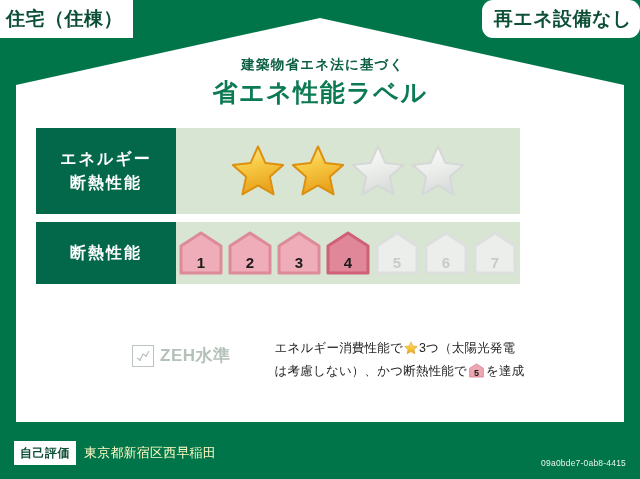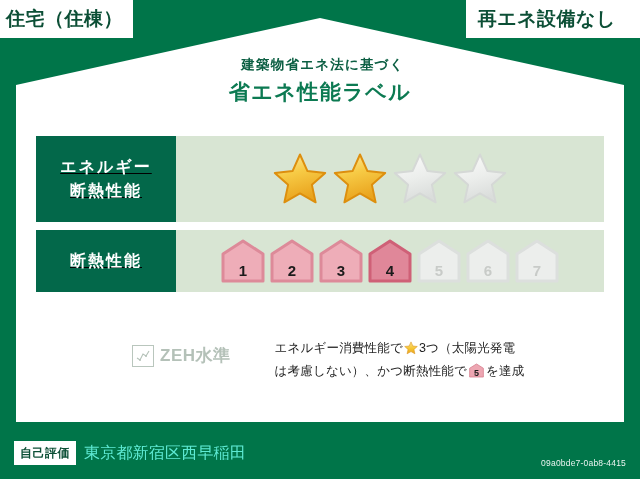--- a/index.html
+++ b/index.html
@@ -38,55 +38,54 @@
     font-weight: bold;
     letter-spacing: 0.5px;
     display: flex;
     align-items: center;
     justify-content: center;
     height: 38px;
     box-sizing: border-box;
     white-space: nowrap;
   }
   .corner-tag.left  { left: 0;  padding: 0 10px 0 6px; }
-  .corner-tag.right { right: 0; padding: 0 24px 0 12px; }
+  .corner-tag.right { right: 0; padding: 0 8px 0 12px; border-radius: 11px; }
 
   
   .title-block {
     position: absolute;
     left: 0;
     top: 56px;
     width: 640px;
     text-align: center;
     pointer-events: none;
   }
   .title-sub {
     color: #0c5f43;
     font-size: 13.5px;
     font-weight: bold;
     letter-spacing: 1.2px;
     line-height: 18px;
     padding-left: 6px;
   }
   .title-main {
     color: #0c7a52;
-    font-size: 21px;
+    font-size: 25px;
     font-weight: bold;
     letter-spacing: 1.5px;
     line-height: 32px;
     margin-top: 2px;
   }
 
   
   .rows {
     position: absolute;
     left: 36px;
-    top: 136px;
-    width: 568px;
-    text-decoration: underline;
+    top: 128px;
+    width: 484px;
   }
   .perf-row {
     display: flex;
     align-items: stretch;
     margin-bottom: 8px;
   }
   .perf-label {
     width: 140px;
     flex: 0 0 140px;
     background: #03684a;
@@ -213,22 +212,22 @@
   .self-eval {
     background: #ffffff;
     color: #0c4f36;
     font-size: 12px;
     font-weight: bold;
     letter-spacing: 0.5px;
     padding: 2px 6px;
     line-height: 20px;
   }
   .address {
-    color: #5eead4;
-    font-size: 16px;
+    color: #fef9c3;
+    font-size: 13px;
     margin-left: 8px;
     letter-spacing: 0.2px;
   }
   .footer-right {
     position: absolute;
     right: 14px;
     bottom: 10px;
     text-align: right;
     color: #ffffff;
   }

